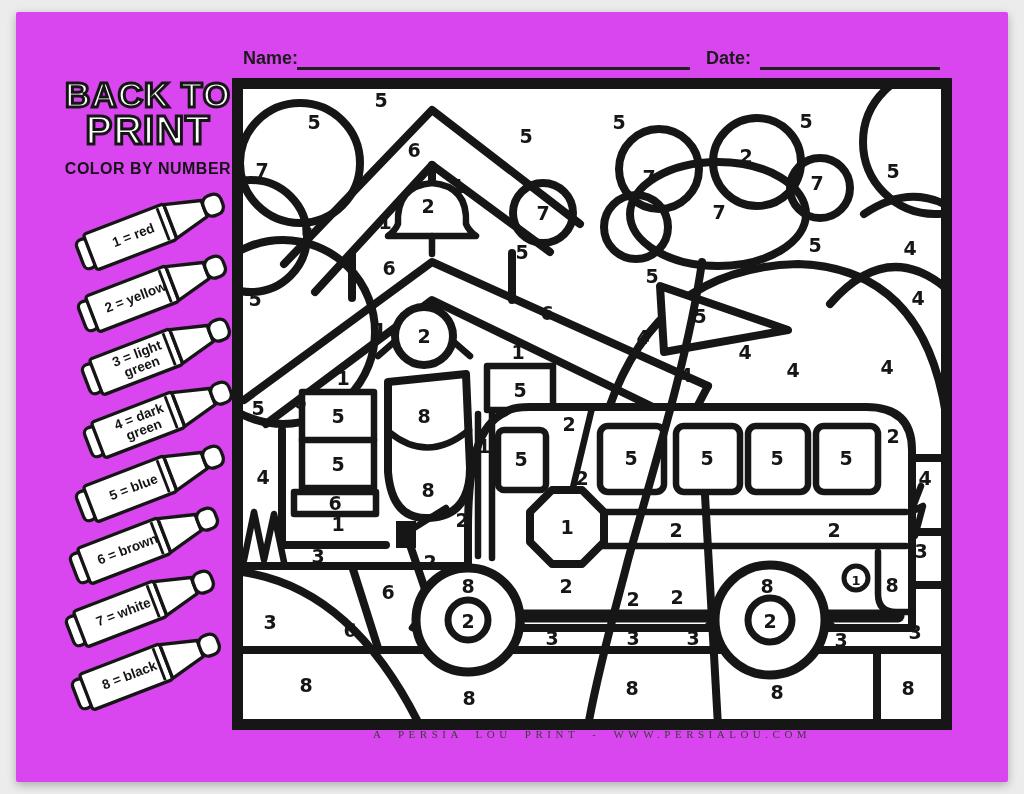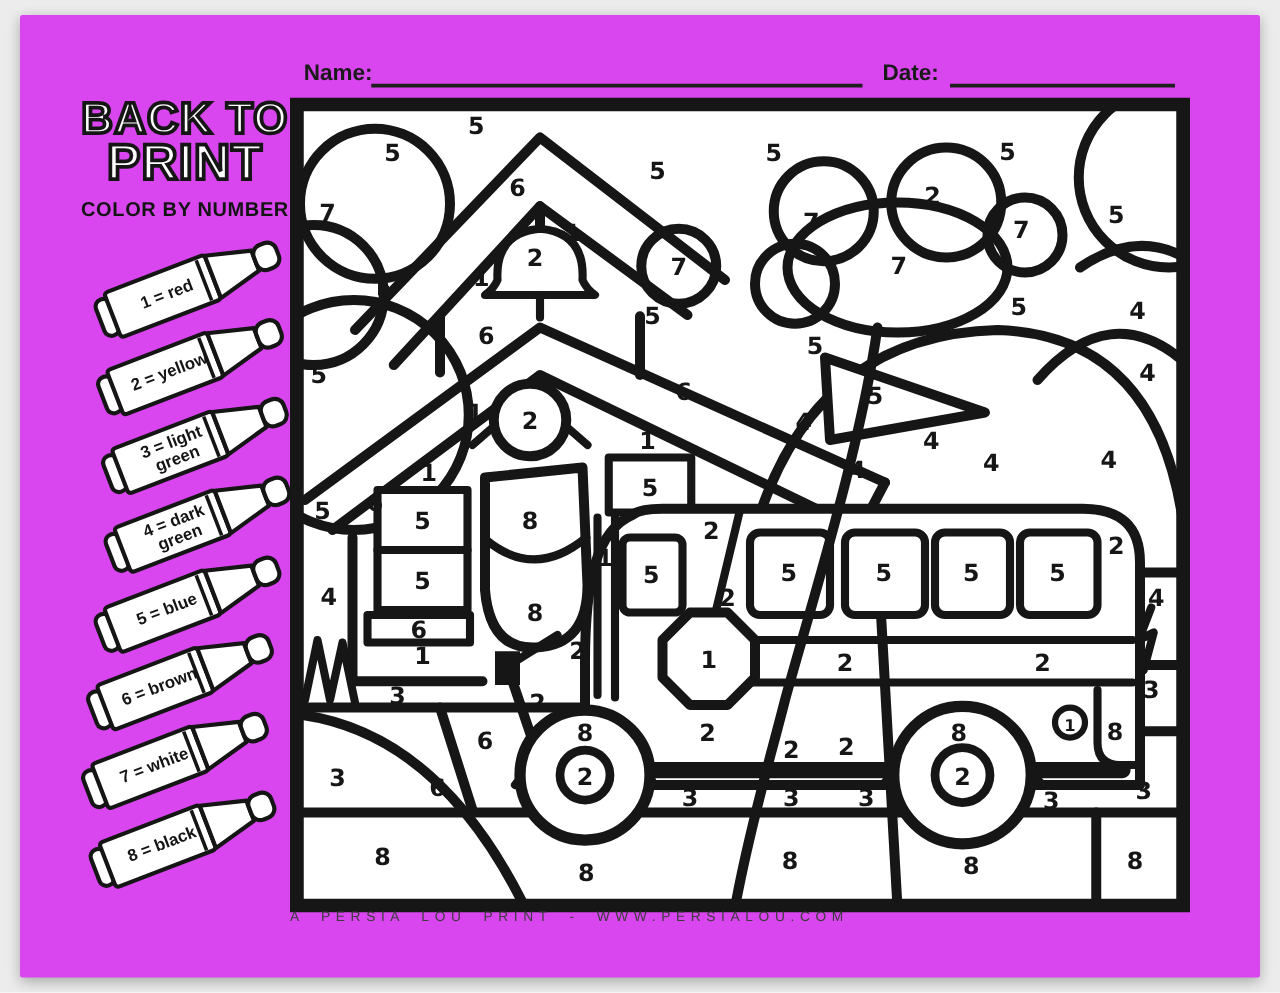--- a/index.html
+++ b/index.html
@@ -31,21 +31,21 @@
 
   
   .pic{position:absolute;left:216px;top:66px;width:720px;height:652px;}
   .ln{fill:none;stroke:#161616;stroke-width:8;stroke-linecap:round;stroke-linejoin:round;}
   .ln7{fill:none;stroke:#161616;stroke-width:6.5;stroke-linecap:round;stroke-linejoin:round;}
   .fw{fill:#fff;}
   #numbers text{font-family:"DejaVu Sans",sans-serif;font-weight:bold;font-size:19px;fill:#161616;text-anchor:middle;}
   #numbers text.small{font-size:13px;}
 
   
-  .footer{position:absolute;left:216px;top:716px;width:720px;text-align:left;font-size:11px;letter-spacing:4.5px;word-spacing:6px;color:#3c3c3c;font-weight:500;}
+  .footer{position:absolute;left:216px;top:716px;width:720px;text-align:center;font-size:11px;letter-spacing:4.5px;word-spacing:6px;color:#3c3c3c;font-weight:500;font-family:Liberation Serif, serif;}
 </style>
 </head>
 <body>
 
 <div class="page">
 
   <div class="hdr-label name-label">Name:</div>
   <div class="hdr-line name-line"></div>
   <div class="hdr-label date-label">Date:</div>
   <div class="hdr-line date-line"></div>

